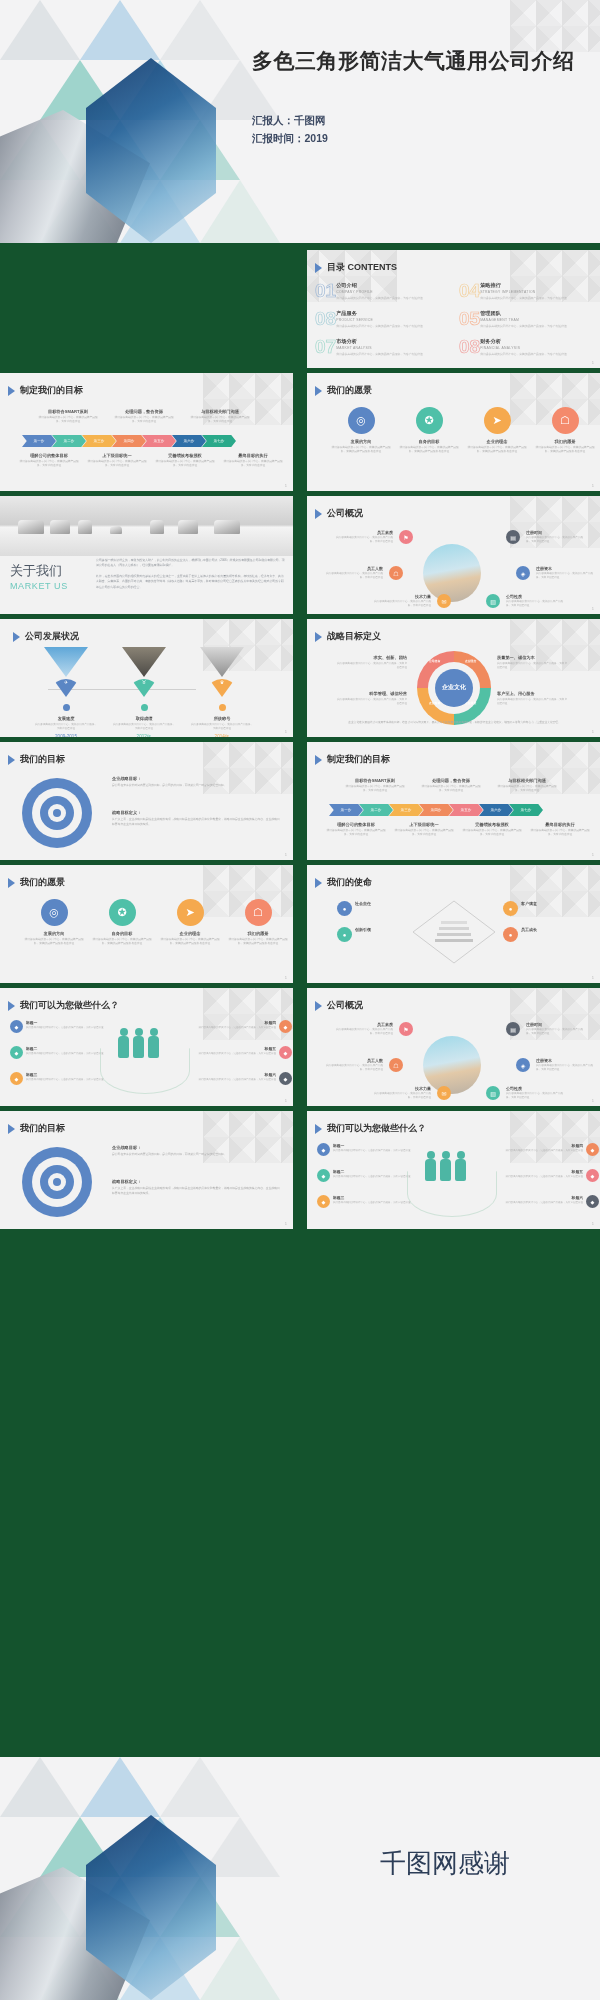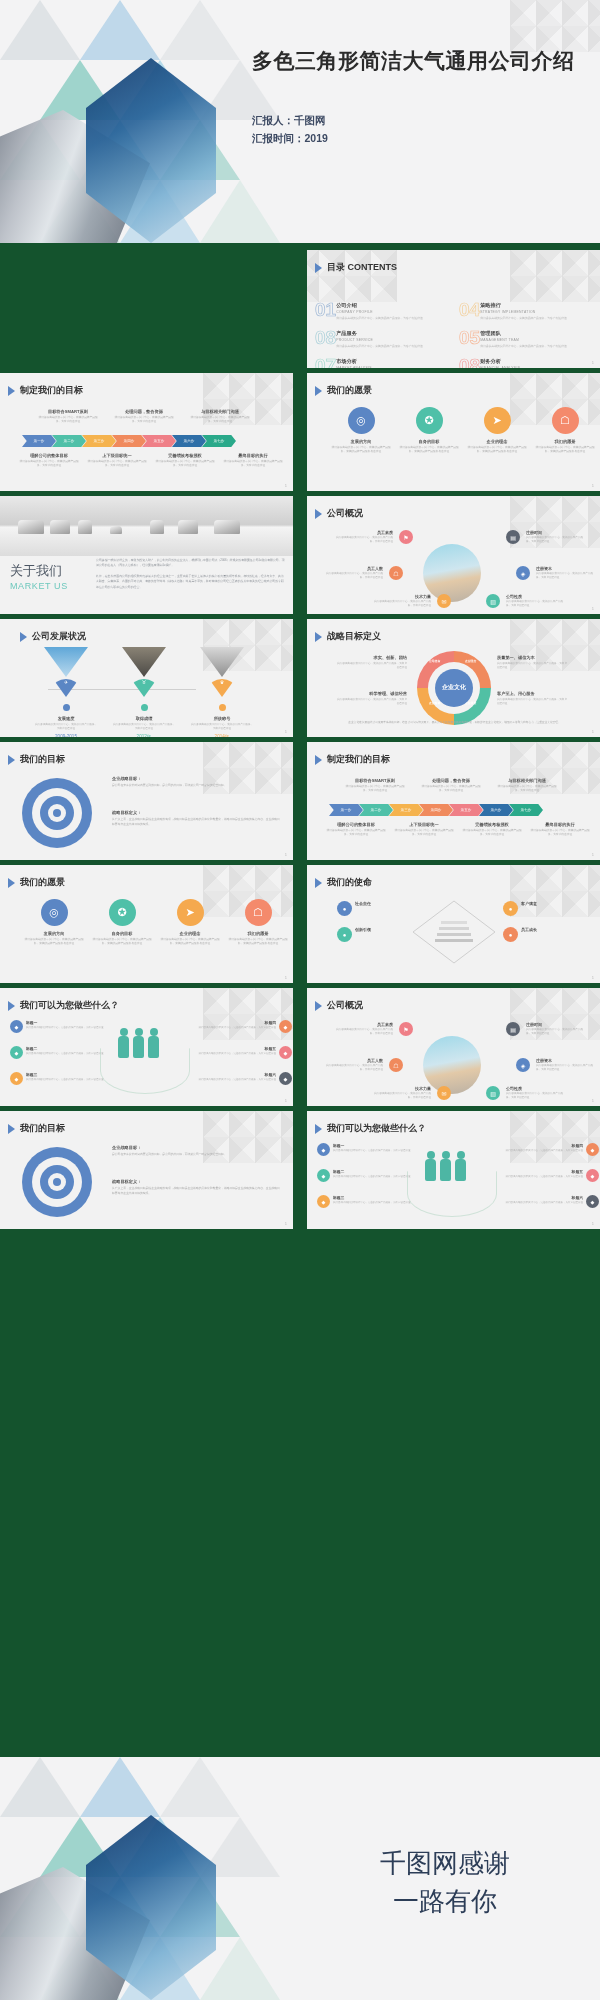--- a/index.html
+++ b/index.html
@@ -51,21 +51,21 @@
   .corner-tex {
     position: absolute; right: 0; top: 0; width: 90px; height: 52px;
     background:
       linear-gradient(135deg, rgba(0,0,0,.05) 0 50%, transparent 50%),
       linear-gradient(45deg, rgba(0,0,0,.035) 0 50%, transparent 50%);
     background-size: 26px 26px, 26px 26px; opacity: .85;
   }
   .corner-tex.left { left: 0; right: auto; transform: scaleX(-1); }
 
   
-  .toc-item { position: absolute; display: flex; gap: 0; align-items: center; margin-top: 20px; }
+  .toc-item { position: absolute; display: flex; gap: 0; align-items: flex-end; }
   .toc-texts { padding-top: 2px; }
 
   
   #welcome { left: 0; top: 250px; width: 293px; height: 118px; background: #eeeeee; }
   .welcome-city {
     position: absolute; left: 0; bottom: 0; width: 293px; height: 62px;
     background: linear-gradient(#cfcfcf,#9e9e9e);
   }
   .sky { position: absolute; left:0; top:0; width:100%; height:100%;
     background: repeating-linear-gradient(90deg, rgba(60,60,60,.0) 0 3px, rgba(50,50,50,.55) 3px 7px, rgba(120,120,120,.3) 7px 11px);
@@ -354,21 +354,21 @@
             <div style="font-size:2.6px;color:#b0b0b0;line-height:1.5;margin-top:1px;">我们提供高端的演示设计中心，完善的品牌产品服务，为客户创造价值</div>
           </div>
           <div class="circ" style="width:14px;height:14px;min-width:14px;background:#4fc0a8;font-size:6px;margin:0 3px;">▥</div>
         </div>
       </div>
     <div class="pnum">1</div>
   </div>
 
   <div class="slide" id="dev" style="left:0; top:619px; width:293px; height:118px;">
     <div class="corner-tex"></div>
-    <div class="title-row" style="left:20px; top:11px;">
+    <div class="title-row" style="left:13px; top:11px;">
       <div class="tri-bullet"></div>
       <div class="slide-title">公司发展状况</div>
     </div>
     <div class="dev-body">
         <div style="position:absolute;left:48px;top:70px;width:148px;height:1px;background:#cfcfcf;"></div>
         <div style="position:absolute;left:34px;top:28px;width:64px;text-align:center;">
           <div style="width:44px;height:30px;margin:0 auto;background:linear-gradient(180deg,#5fa7d8,#b9d9ee);clip-path:polygon(0 0,100% 0,50% 100%);"></div>
           <div class="circ" style="width:26px;height:18px;margin:2px auto 0;background:#5b86c4;clip-path:polygon(0 0,100% 0,50% 100%);font-size:5px;align-items:flex-start;">✈</div>
           <div style="width:7px;height:7px;border-radius:50%;background:#5b86c4;margin:7px auto 0;"></div>
           <div style="font-size:4.2px;font-weight:700;color:#555;margin-top:5px;">发展速度</div>
@@ -791,17 +791,16 @@
         <polygon points="160,180 200,120 240,180" fill="#9ed2c9" opacity=".7"></polygon>
         <polygon points="200,120 240,60 280,120" fill="#e3e6e8" opacity=".9"></polygon>
         <polygon points="80,180 120,120 160,180" fill="#6fb9d6" opacity=".5"></polygon>
         <polygon points="200,243 240,180 280,243" fill="#d8e8e4" opacity=".7"></polygon>
       </svg>
     </div>
     <div class="handshake"></div>
     <div class="cover-photo"></div>
     <div class="final-title">
       <div>千图网感谢</div>
-      <div>一路有你</div>
     </div>
   </div>
 
 </div>
 
 </body></html>

